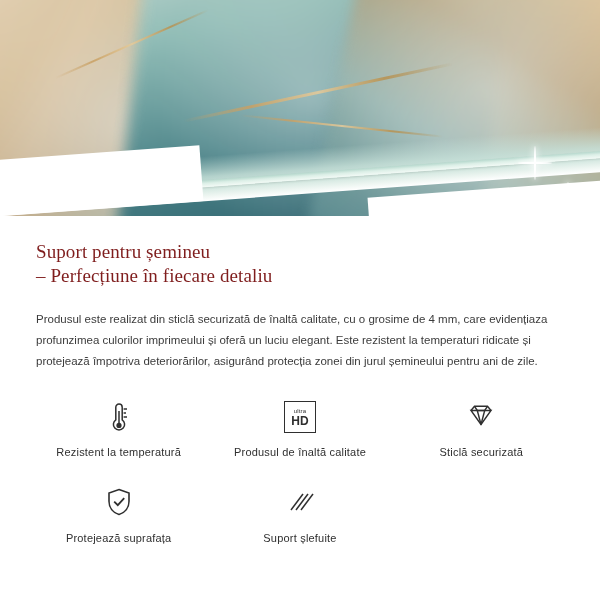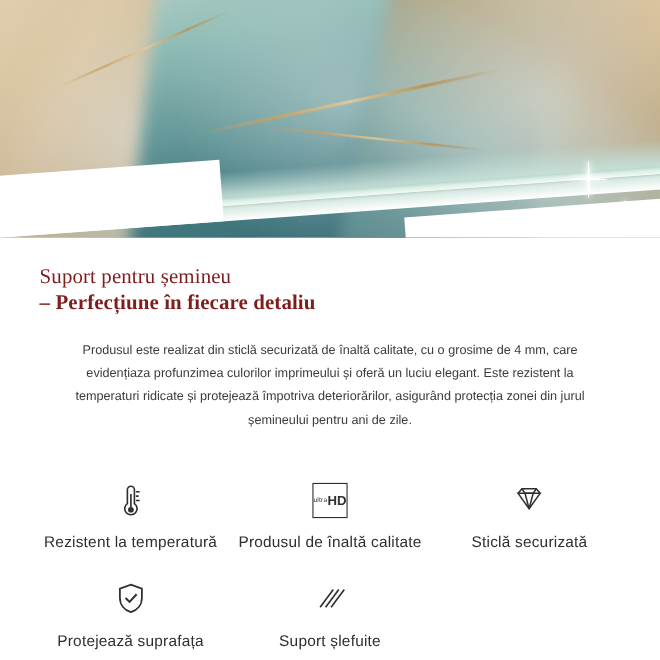--- a/index.html
+++ b/index.html
@@ -185,30 +185,28 @@
     font-family: "Liberation Serif", serif;
     font-size: 19px;
     line-height: 1.28;
     color: #7f1d1d;
     font-weight: 400;
     margin: 0 0 20px 0;
     letter-spacing: 0.1px;
   }
   .headline .line2 {
     display: block;
-    font-weight: bold;
   }
   .body-copy {
     font-family: "Liberation Sans", sans-serif;
     font-size: 11.5px;
     line-height: 1.85;
     color: #3b3b3b;
-    margin: 16px;
+    margin: 0;
     max-width: 530px;
-    text-align: center;
   }
 
   
   .features {
     display: grid;
     grid-template-columns: repeat(3, 1fr);
     row-gap: 10px;
     padding: 18px 28px 0 28px;
   }
   .feature {
@@ -219,31 +217,31 @@
     padding: 6px 4px 8px 4px;
   }
   .feature-icon {
     height: 42px;
     display: flex;
     align-items: center;
     justify-content: center;
     margin-bottom: 8px;
   }
   .feature-label {
-    font-size: 14px;
+    font-size: 11px;
     color: #2f2f2f;
     text-align: right;
     letter-spacing: 0.2px;
   }
   .hd-badge {
     width: 30px;
     height: 30px;
     border: 1.6px solid #2f2f2f;
     display: flex;
-    flex-direction: row;
+    flex-direction: column;
     align-items: center;
     justify-content: center;
     line-height: 1;
   }
   .hd-badge .ultra {
     font-size: 6px;
     letter-spacing: 0.2px;
     color: #2f2f2f;
   }
   .hd-badge .hd {

